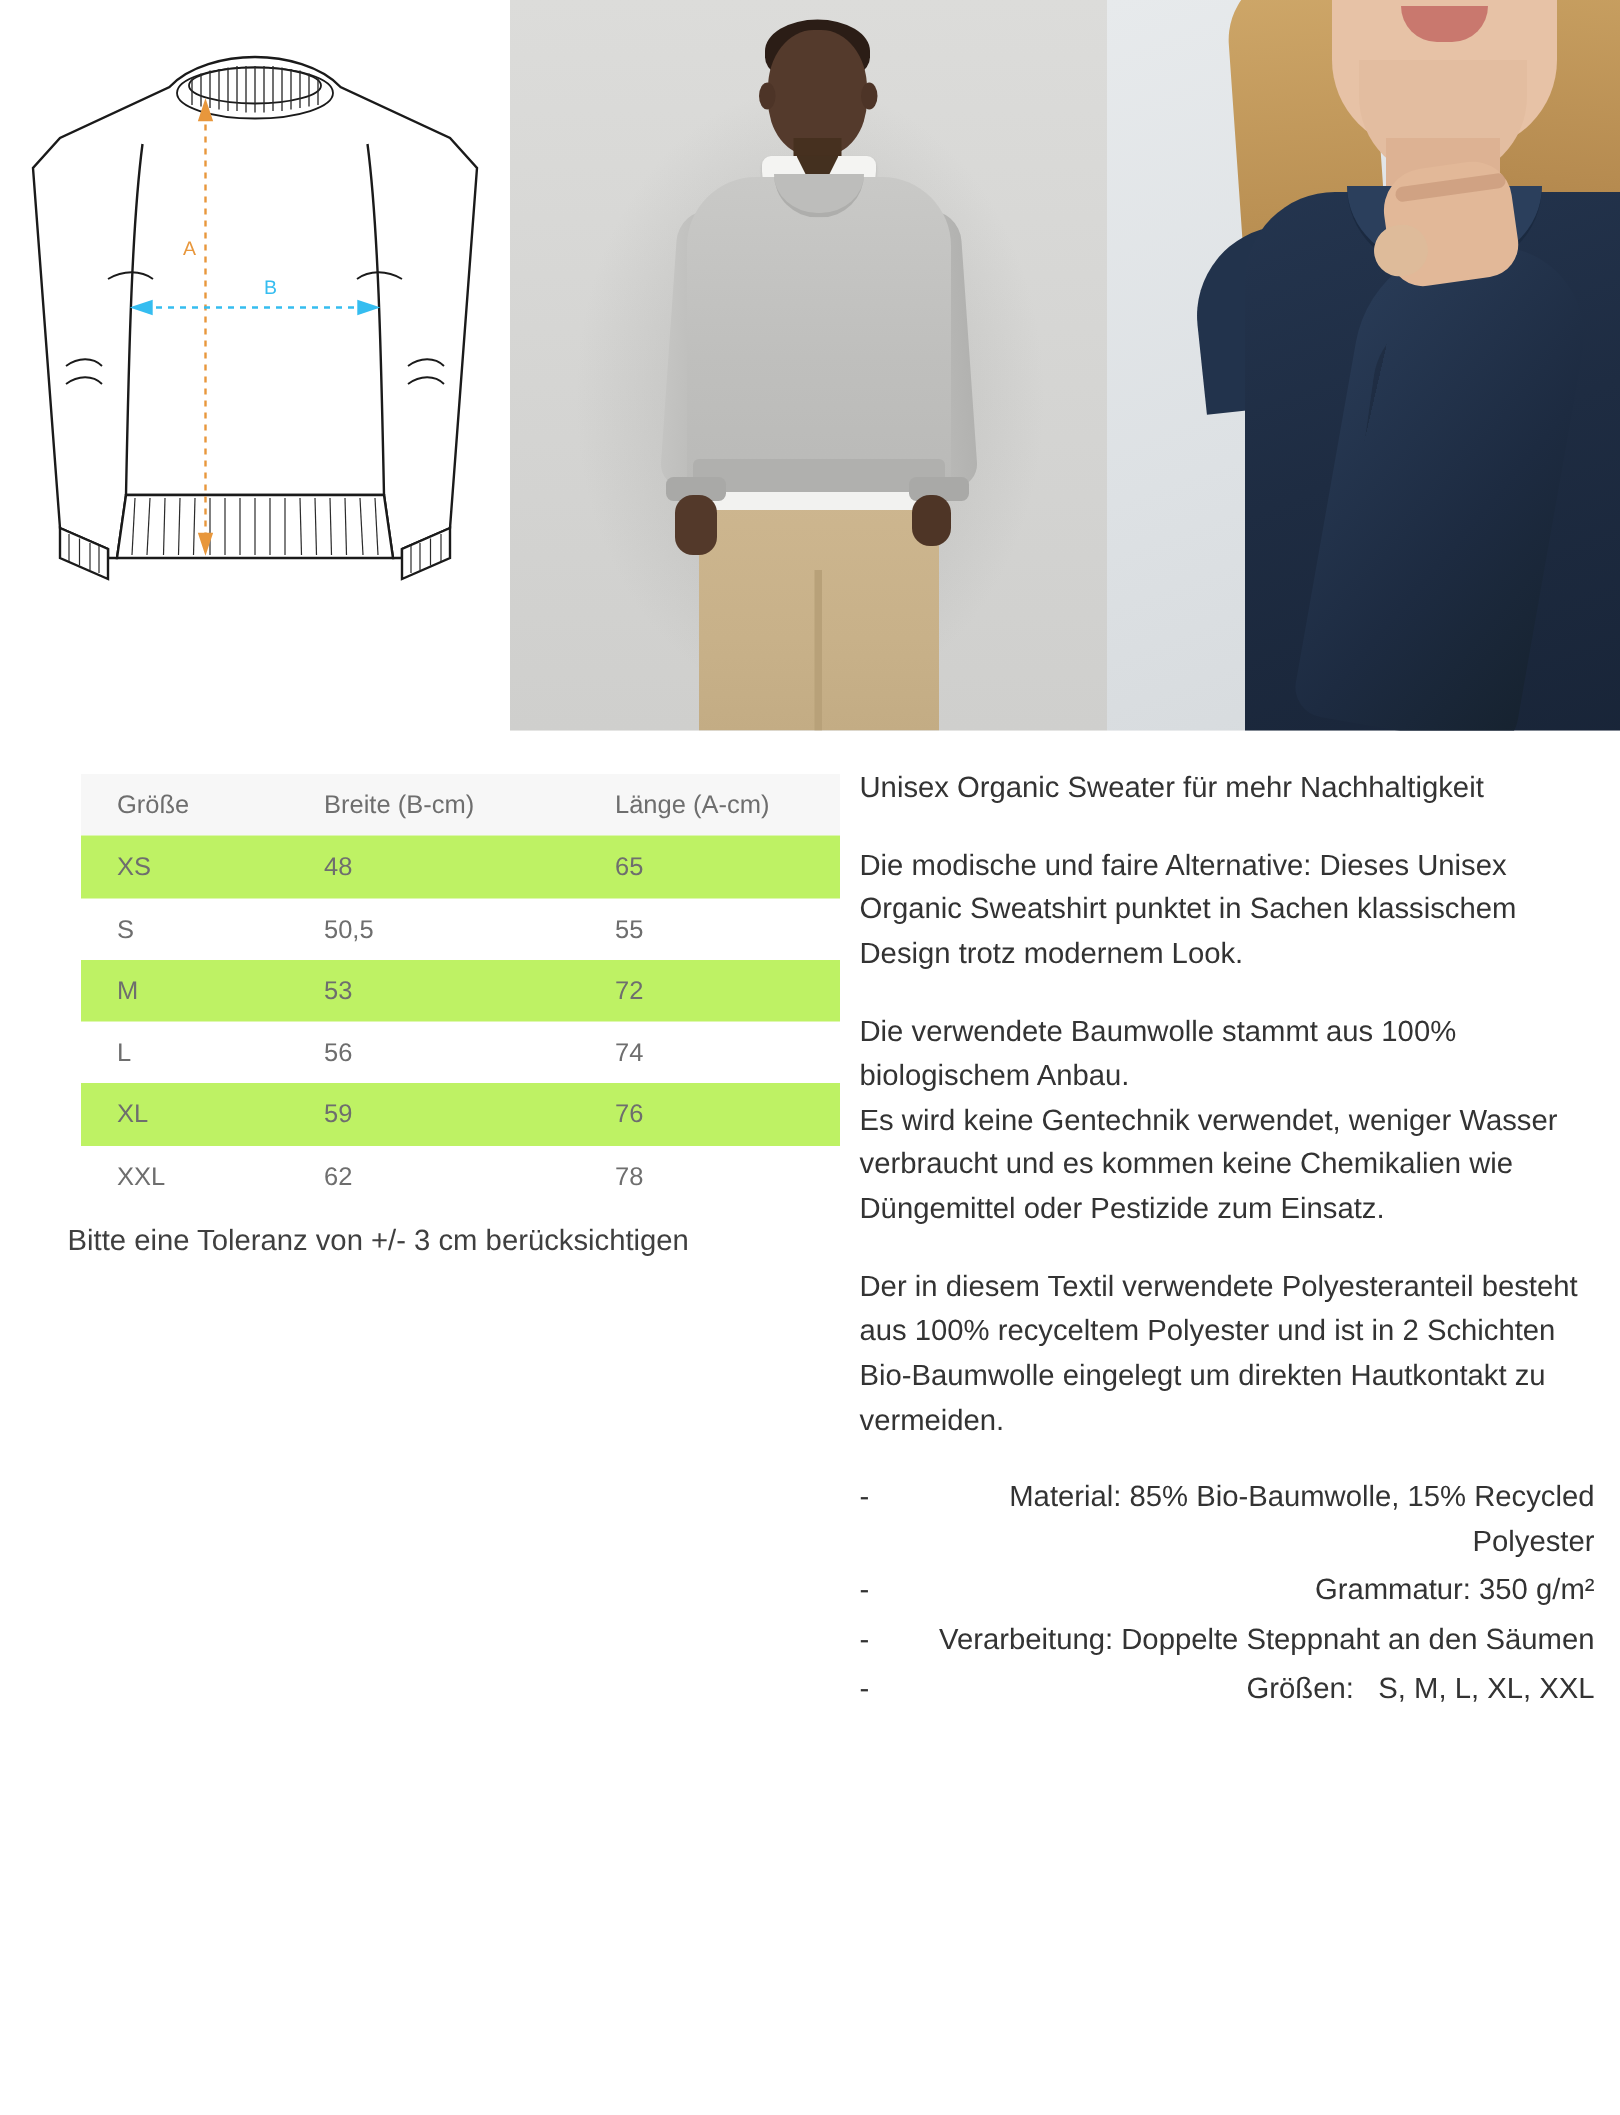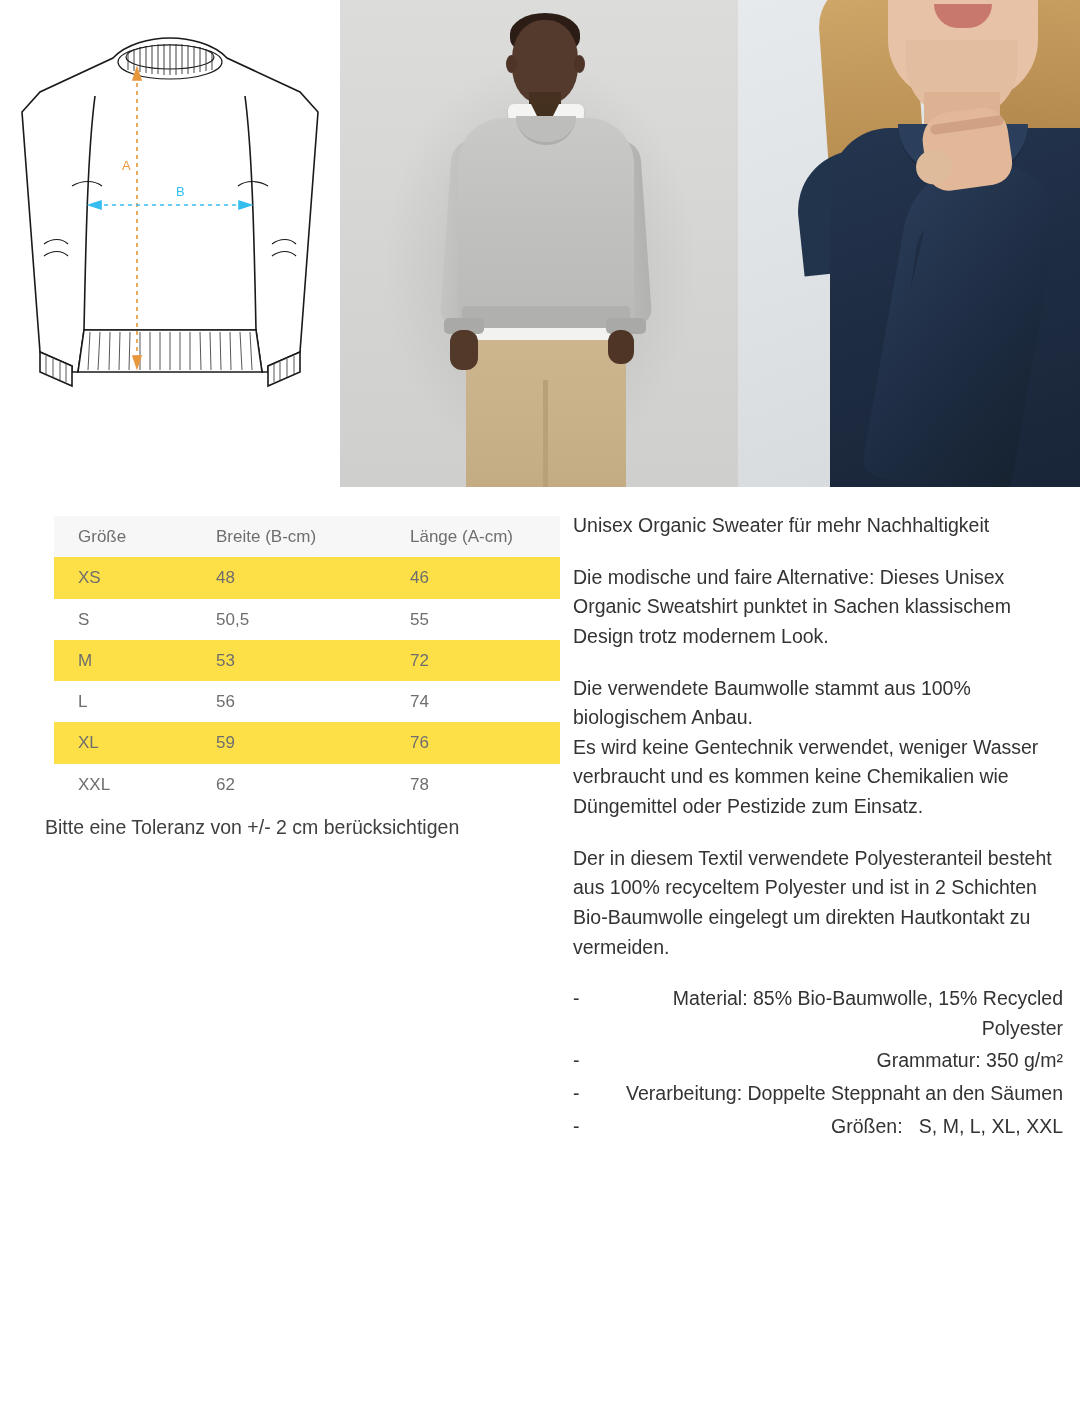--- a/index.html
+++ b/index.html
@@ -320,21 +320,21 @@
     padding: 10px 0 10px 24px;
     font-weight: normal;
     color: #6e6e6e;
     font-size: 17px;
     line-height: 1.25;
   }
   .size-table th { color: #6e6e6e; }
   .size-table col.c1 { width: 138px; }
   .size-table col.c2 { width: 194px; }
   .size-table col.c3 { width: 174px; }
-  .size-table tbody tr.alt td { background: #fde047; }
+  .size-table tbody tr.alt td { background: #bef264; }
   .size-table thead tr th { background: #f7f7f7; }
 
   .tolerance {
     position: absolute;
     left: 45px;
     top: 329px;
     font-size: 19.5px;
     color: #3f3f3f;
   }
 
@@ -526,21 +526,21 @@
         <tr>
           <th>Größe</th>
           <th>Breite (B-cm)</th>
           <th>Länge (A-cm)</th>
         </tr>
       </thead>
       <tbody>
         <tr class="alt">
           <td>XS</td>
           <td>48</td>
-          <td>46</td>
+          <td>65</td>
         </tr>
         <tr>
           <td>S</td>
           <td>50,5</td>
           <td>55</td>
         </tr>
         <tr class="alt">
           <td>M</td>
           <td>53</td>
           <td>72</td>
@@ -556,21 +556,21 @@
           <td>76</td>
         </tr>
         <tr>
           <td>XXL</td>
           <td>62</td>
           <td>78</td>
         </tr>
       </tbody>
     </table>
 
-    <div class="tolerance">Bitte eine Toleranz von +/- 2 cm berücksichtigen</div>
+    <div class="tolerance">Bitte eine Toleranz von +/- 3 cm berücksichtigen</div>
 
     <div class="desc">
       <p>Unisex Organic Sweater für mehr Nachhaltigkeit</p>
       <p>Die modische und faire Alternative: Dieses Unisex Organic Sweatshirt punktet in Sachen klassischem Design trotz modernem Look.</p>
       <p style="white-space: pre-line;">Die verwendete Baumwolle stammt aus 100% biologischem Anbau.
 Es wird keine Gentechnik verwendet, weniger Wasser verbraucht und es kommen keine Chemikalien wie Düngemittel oder Pestizide zum Einsatz.</p>
       <p>Der in diesem Textil verwendete Polyesteranteil besteht aus 100% recyceltem Polyester und ist in 2 Schichten Bio-Baumwolle eingelegt um direkten Hautkontakt zu vermeiden.</p>
       <ul>
         <li>Material: 85% Bio-Baumwolle, 15% Recycled Polyester</li>
         <li>Grammatur: 350 g/m²</li>

